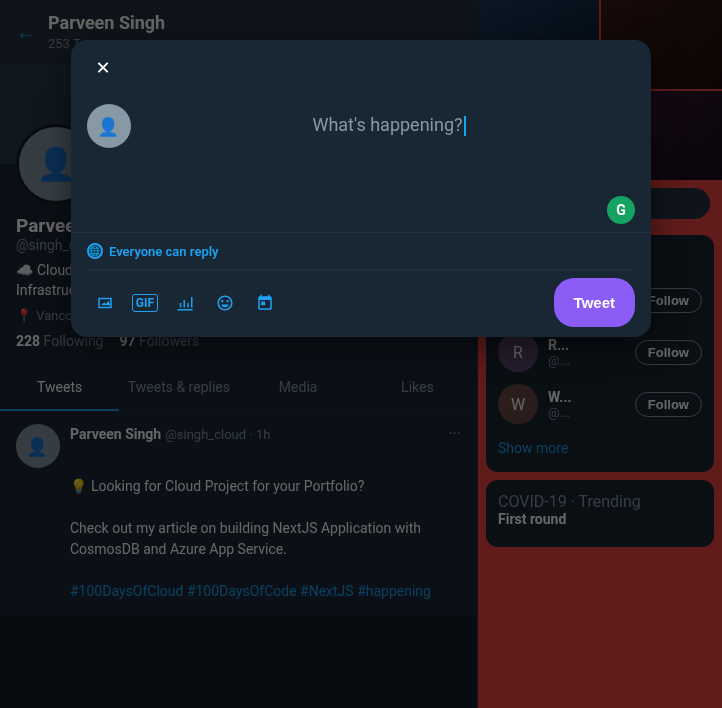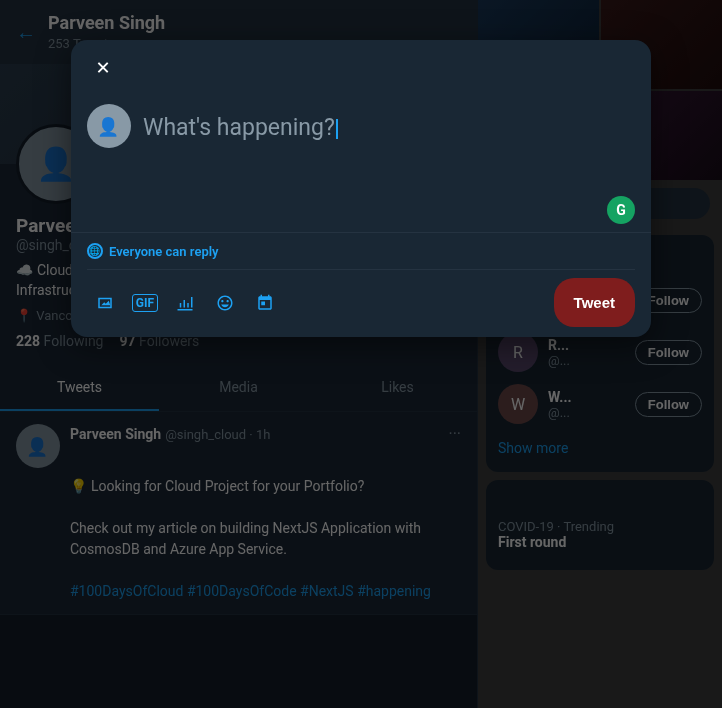--- a/index.html
+++ b/index.html
@@ -25,21 +25,21 @@
     .main-content {
       flex: 1;
       width: 410px;
       border-right: 1px solid #253341;
       overflow: hidden;
     }
 
     
     .right-sidebar {
       width: 244px;
-      background: #404040;
+      background: #ef4444;
       overflow: hidden;
     }
 
     
     .profile-header {
       background: #253341;
       padding: 12px 16px;
       display: flex;
       align-items: center;
       gap: 12px;
@@ -297,22 +297,23 @@
     }
 
     .compose-input-area {
       flex: 1;
       min-height: 120px;
       position: relative;
     }
 
     .compose-placeholder {
       color: #8899a6;
-      font-size: 23px;
+      font-size: 18px;
       padding: 10px 0;
+      text-align: center;
     }
 
     .compose-cursor {
       display: inline-block;
       width: 2px;
       height: 20px;
       background: #1da1f2;
       margin-left: 1px;
       vertical-align: middle;
     }
@@ -378,21 +379,21 @@
       border-radius: 50%;
       display: flex;
       align-items: center;
       justify-content: center;
       cursor: pointer;
       color: #1da1f2;
       font-size: 16px;
     }
 
     .tweet-btn {
-      background: #7f1d1d;
+      background: #8b5cf6;
       color: #fff;
       border: none;
       border-radius: 20px;
       padding: 16px 20px;
       font-size: 15px;
       font-weight: 700;
       cursor: pointer;
     }
 
     
@@ -484,23 +485,22 @@
       font-size: 18px;
       font-weight: 700;
       margin-bottom: 8px;
     }
 
     .trending-item {
       margin-bottom: 8px;
     }
 
     .trending-label {
-      font-size: 13px;
-      color: #8899a6;
-      margin-top: 27px;
+      font-size: 16px;
+      color: #8899a6;
     }
 
     .trending-topic {
       font-size: 14px;
       font-weight: 700;
     }
 
     .right-top-area {
       height: 180px;
       overflow: hidden;
@@ -591,20 +591,21 @@
         </span>
         <span>
           <strong>97</strong>
           <span>Followers</span>
         </span>
       </div>
     </div>
 
     <div class="profile-tabs">
       <div class="profile-tab active">Tweets</div>
+      <div class="profile-tab">Tweets &amp; replies</div>
       <div class="profile-tab">Media</div>
       <div class="profile-tab">Likes</div>
     </div>
 
     <div class="tweet-card">
       <div class="tweet-header">
         <div class="tweet-avatar">👤</div>
         <div class="tweet-meta">
           <span class="tweet-author">Parveen Singh</span>
           <span class="tweet-handle-time">

